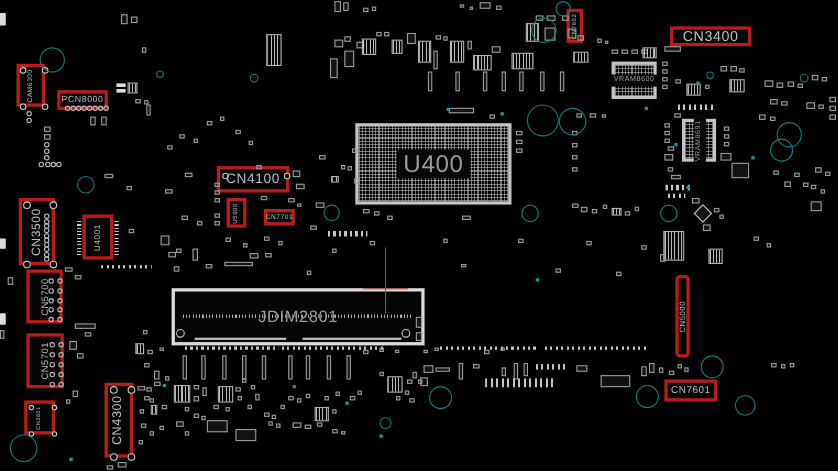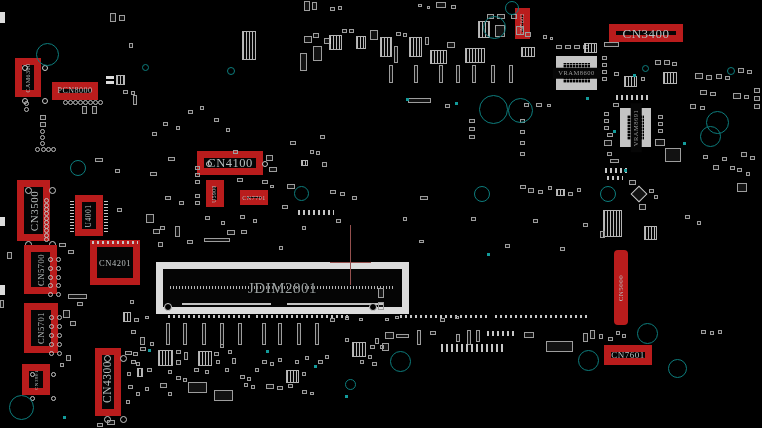--- a/index.html
+++ b/index.html
@@ -1,18 +1,18 @@
 <!DOCTYPE html>
 <html><head>
 <meta charset="utf-8">
 <style>
   html,body{margin:0;padding:0;background:#000;}
   .stage{position:relative;width:762px;height:428px;background:#000;overflow:hidden;
          font-family:"Liberation Sans", sans-serif;}
-  .comp{position:absolute;border:7px solid #b91c1c;box-sizing:border-box;background:rgba(255,255,255,0.02);font-family:Liberation Serif, serif;}
+  .comp{position:absolute;border:3px solid #b91c1c;box-sizing:border-box;background:rgba(255,255,255,0.02);}
   .comp .lbl{position:absolute;top:50%;left:50%;transform:translate(-50%,-50%);
              white-space:nowrap;color:#b9bfbf;letter-spacing:0.5px;line-height:1;}
   .comp.v .lbl{transform:translate(-50%,-50%) rotate(-90deg);}
   .comp.bga{border-color:#c4c4c4;
     background:
       repeating-linear-gradient(0deg, rgba(205,205,205,0.55) 0 1px, transparent 1px 3px),
       repeating-linear-gradient(90deg, rgba(205,205,205,0.55) 0 1px, transparent 1px 3px);}
   .comp.bga .lbl{background:#060606;padding:2px 6px;color:#9a9a9a;}
   .comp.dimm{border-color:#dcdcdc;}
   .comp.dimm .lbl{color:#9aa0a0;text-shadow:0 0 2px #000;z-index:2;}
@@ -59,20 +59,23 @@
     </div>
     <div class="comp conn" style="left: 609px; top: 24px; width: 74px; height: 18px;">
       <span class="lbl" style="font-size: 13px;">CN3400</span>
     </div>
     <div class="comp bga" style="left: 556px; top: 56px; width: 41px; height: 34px;">
       <span class="lbl" style="font-size: 6.5px;">VRAM8600</span>
     </div>
     <div class="comp bga v" style="left: 620px; top: 108px; width: 31px; height: 39px;">
       <span class="lbl" style="font-size: 6.5px;">VRAM8691</span>
     </div>
+    <div class="comp bga" style="left: 323px; top: 112px; width: 142px; height: 74px;">
+      <span class="lbl" style="font-size: 22px;">U400</span>
+    </div>
     <div class="comp conn" style="left: 197px; top: 151px; width: 66px; height: 24px;">
       <div class="hole" style="left: 2.28px; top: 3px; width: 4px; height: 4px;"></div>
       <div class="hole" style="left: 57.72px; top: 3px; width: 4px; height: 4px;"></div>
       <span class="lbl" style="font-size: 12.5px;">CN4100</span>
     </div>
     <div class="comp conn v" style="left: 206px; top: 180px; width: 18px; height: 27px;">
       <span class="lbl" style="font-size: 5.5px;">U5900</span>
     </div>
     <div class="comp conn" style="left: 240px; top: 190px; width: 28px; height: 15px;">
       <span class="lbl" style="font-size: 6px;">CN7701</span>
@@ -90,23 +93,20 @@
       <div class="pdot" style="left: 20.44px; top: 32.77px;"></div>
       <div class="pdot" style="left: 20.44px; top: 37.04px;"></div>
       <div class="pdot" style="left: 20.44px; top: 41.31px;"></div>
       <div class="pdot" style="left: 20.44px; top: 45.58px;"></div>
       <div class="pdot" style="left: 20.44px; top: 49.85px;"></div>
       <span class="lbl" style="font-size: 11px;">CN3500</span>
     </div>
     <div class="comp conn v" style="left: 75px; top: 195px; width: 28px; height: 41px;">
       <span class="lbl" style="font-size: 7.5px;">U4001</span>
     </div>
-    <div class="comp conn" style="left: 90px; top: 240px; width: 50px; height: 45px;">
-      <span class="lbl" style="font-size: 8.5px;">CN4201</span>
-    </div>
     <div class="comp conn v" style="left: 24px; top: 245px; width: 33px; height: 49px;">
       <div class="pdot" style="left: 17.14px; top: 4.86px;"></div>
       <div class="pdot" style="left: 17.14px; top: 13.68px;"></div>
       <div class="pdot" style="left: 17.14px; top: 22.5px;"></div>
       <div class="pdot" style="left: 17.14px; top: 31.32px;"></div>
       <div class="pdot" style="left: 17.14px; top: 40.14px;"></div>
       <div class="pdot" style="left: 25.06px; top: 4.86px;"></div>
       <div class="pdot" style="left: 25.06px; top: 13.68px;"></div>
       <div class="pdot" style="left: 25.06px; top: 22.5px;"></div>
       <div class="pdot" style="left: 25.06px; top: 31.32px;"></div>
@@ -133,21 +133,21 @@
       <div class="hole" style="left: 22.14px; top: 25.4px; width: 3px; height: 3px;"></div>
       <span class="lbl" style="font-size: 5px;">CN3801</span>
     </div>
     <div class="comp conn v" style="left: 95px; top: 348px; width: 26px; height: 68px;">
       <div class="hole" style="left: 1.7px; top: -0.0999999px; width: 5px; height: 5px;"></div>
       <div class="hole" style="left: 17.82px; top: -0.0999999px; width: 5px; height: 5px;"></div>
       <div class="hole" style="left: 1.7px; top: 61.1px; width: 5px; height: 5px;"></div>
       <div class="hole" style="left: 17.82px; top: 61.1px; width: 5px; height: 5px;"></div>
       <span class="lbl" style="font-size: 11.5px;">CN4300</span>
     </div>
-    <div class="comp dimm" style="left: 156px; top: 262px; width: 253px; height: 52px;">
+    <div class="comp dimm" style="left: 156px; top: 262px; width: 230px; height: 52px;">
       <div class="pinrow"></div>
       <div class="bstrip" style="left: 8%; width: 37%;"></div>
       <div class="bstrip" style="left: 52%; width: 40%;"></div>
       <div class="hole" style="left: 1.375px; top: 34.48px; width: 6px; height: 6px;"></div>
       <div class="hole" style="left: 205.625px; top: 34.48px; width: 6px; height: 6px;"></div>
       <span class="lbl" style="font-size: 15px;">JDIM2801</span>
     </div>
     <div class="comp conn v" style="left: 614px; top: 250px; width: 13px; height: 75px; border-radius: 4px;">
       <span class="lbl" style="font-size: 7px;">CN5000</span>
     </div>

